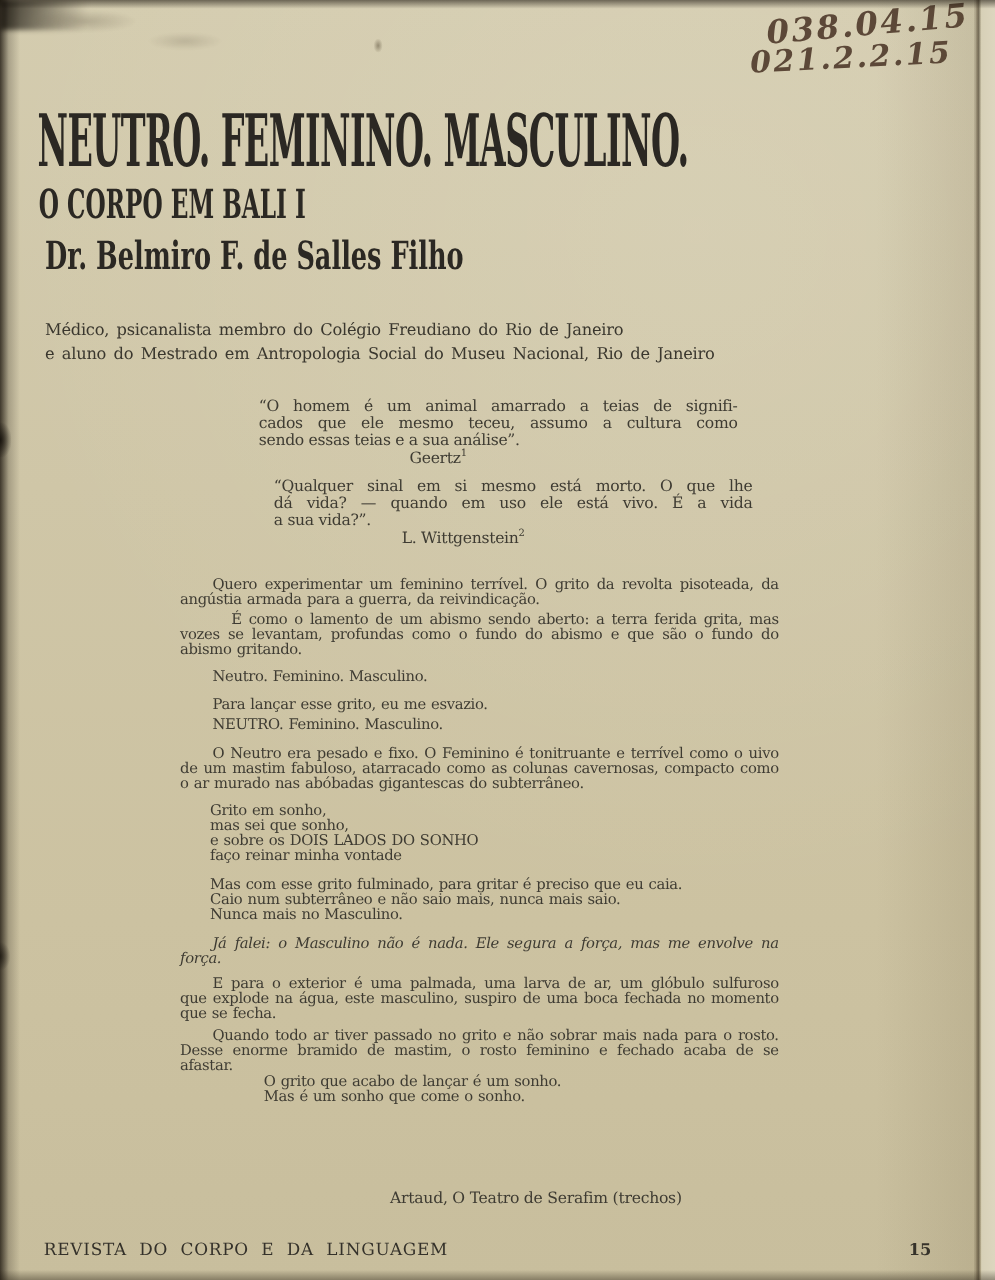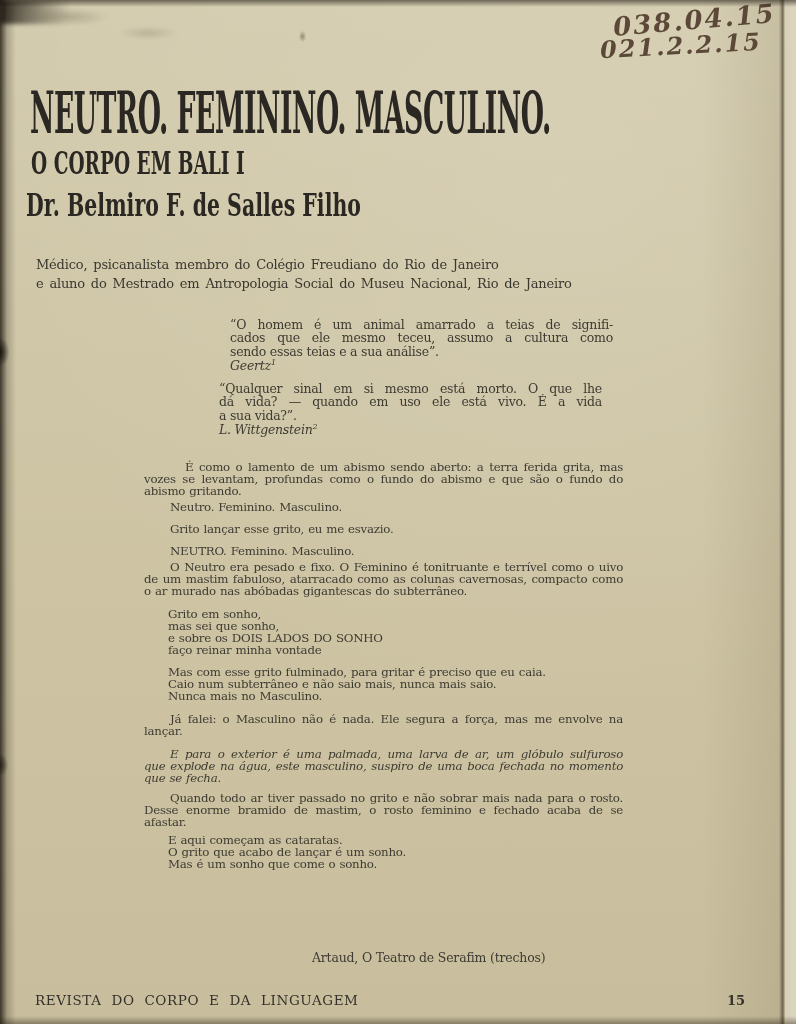--- a/index.html
+++ b/index.html
@@ -27,29 +27,29 @@
   
   .hand{font-style:italic;font-weight:bold;color:var(--hand,#4f3a2b);opacity:.9;letter-spacing:2px;}
   .hand1{top:5px;right:20px;font-size:26px;transform:rotate(-5deg);}
   .hand2{top:31px;right:34px;font-size:24px;transform:rotate(-3deg);}
   
   .cond{display:inline-block;transform-origin:0 50%;white-space:nowrap;font-weight:bold;color:var(--heading,#2b2823);}
   .title{left:30px;top:84px;font-size:58px;line-height:1;}
   .title .cond{transform:scaleX(.46);letter-spacing:-1px;}
   .subtitle{left:31px;top:147px;font-size:32px;line-height:1;}
   .subtitle .cond{transform:scaleX(.58);}
-  .author{left:26px;top:190px;font-size:31px;line-height:1;}
+  .author{left:36px;top:190px;font-size:31px;line-height:1;}
   .author .cond{transform:scaleX(.66);letter-spacing:0;}
   .credit{left:36px;top:255px;font-size:13px;line-height:19px;letter-spacing:-.2px;word-spacing:2px;color:#3a372e;}
   
   .epigraph{margin:0;width:383px;font-size:12.5px;line-height:13.4px;letter-spacing:-.25px;}
-  .ep1{left:230px;top:318px;}
+  .ep1{left:207px;top:318px;}
   .ep2{left:219px;top:382px;}
   .epigraph blockquote{margin:0;}
-  .ep-src{font-style:italic;text-align:left;margin-top:.5px;}
+  .ep-src{text-align:center;margin-top:.5px;}
   .ep1 .ep-src{padding-right:96px;}
   .ep2 .ep-src{padding-right:80px;}
   sup{font-size:8px;line-height:0;}
   .it{}
   
   .bodycol{left:144px;top:461px;width:479px;font-size:11.8px;line-height:12px;letter-spacing:-.25px;word-spacing:.6px;}
   .ln{text-align:justify;text-align-last:left;}
   .ln.jl{text-align-last:justify;}
   .para.verse{padding-left:24px;}
   .para.ind-normal > .ln:first-child{padding-left:26px;}
@@ -94,30 +94,34 @@
   <figure class="abs epigraph ep2">
     <blockquote>
         <div class="ln jl">“Qualquer sinal em si mesmo está morto. O que lhe</div>
         <div class="ln jl">dá vida? — quando em uso ele está vivo. É a vida</div>
         <div class="ln">a sua vida?”.</div>
       </blockquote>
     <figcaption class="ep-src"><span>L. Wittgenstein</span><sup>2</sup></figcaption>
   </figure>
 
   <div class="abs bodycol" id="bodycol">
+      <div class="para justified ind-normal">
+        <div class="ln jl">Quero experimentar um feminino terrível.  O grito da revolta pisoteada, da</div>
+        <div class="ln">angústia armada para a guerra, da reivindicação.</div>
+      </div>
       <div class="para justified ind-deep">
         <div class="ln jl">É como o lamento de um abismo sendo aberto: a terra ferida grita, mas</div>
         <div class="ln jl">vozes se levantam, profundas como o fundo do abismo e que são o fundo do</div>
         <div class="ln">abismo gritando.</div>
       </div>
       <div class="para plain ind-normal">
         <div class="ln">Neutro.  Feminino.  Masculino.</div>
       </div>
       <div class="para plain ind-normal">
-        <div class="ln">Grito lançar esse grito, eu me esvazio.</div>
+        <div class="ln">Para lançar esse grito, eu me esvazio.</div>
       </div>
       <div class="para plain ind-normal">
         <div class="ln">NEUTRO.  Feminino.  Masculino.</div>
       </div>
       <div class="para justified ind-normal">
         <div class="ln jl">O Neutro era pesado e fixo.  O Feminino é tonitruante e terrível como o uivo</div>
         <div class="ln jl">de um mastim fabuloso, atarracado como as colunas cavernosas, compacto como</div>
         <div class="ln">o ar murado nas abóbadas gigantescas do subterrâneo.</div>
       </div>
       <div class="para verse">
@@ -126,34 +130,33 @@
         <div class="ln">e sobre os DOIS LADOS DO SONHO</div>
         <div class="ln">faço reinar minha vontade</div>
       </div>
       <div class="para verse">
         <div class="ln">Mas com esse grito fulminado, para gritar é preciso que eu caia.</div>
         <div class="ln">Caio num subterrâneo e não saio mais, nunca mais saio.</div>
         <div class="ln">Nunca mais no Masculino.</div>
       </div>
       <div class="para justified ind-normal">
         <div class="ln jl">Já falei: o Masculino não é nada. Ele segura a força, mas me envolve  na</div>
-        <div class="ln">lançar.</div>
+        <div class="ln">força.</div>
       </div>
       <div class="para justified ind-normal">
         <div class="ln jl">E para o exterior é uma palmada, uma larva de ar, um glóbulo sulfuroso</div>
         <div class="ln jl">que explode na água, este masculino, suspiro de uma boca fechada no momento</div>
         <div class="ln">que se fecha.</div>
       </div>
       <div class="para justified ind-normal">
         <div class="ln jl">Quando todo ar tiver passado no grito e não sobrar mais nada para o rosto.</div>
         <div class="ln jl">Desse enorme bramido de mastim, o rosto feminino e fechado acaba de se</div>
         <div class="ln">afastar.</div>
       </div>
       <div class="para verse">
-        <div class="ln">E aqui começam as cataratas.</div>
         <div class="ln">O grito que acabo de lançar é um sonho.</div>
         <div class="ln">Mas é um sonho que come o sonho.</div>
       </div>
     </div>
 
   <div class="abs attribution">
     <span>Artaud, </span><span class="it">O Teatro de Serafim</span><span> (trechos)</span>
   </div>
 
   <div class="abs footer-journal">REVISTA DO CORPO E DA LINGUAGEM</div>

